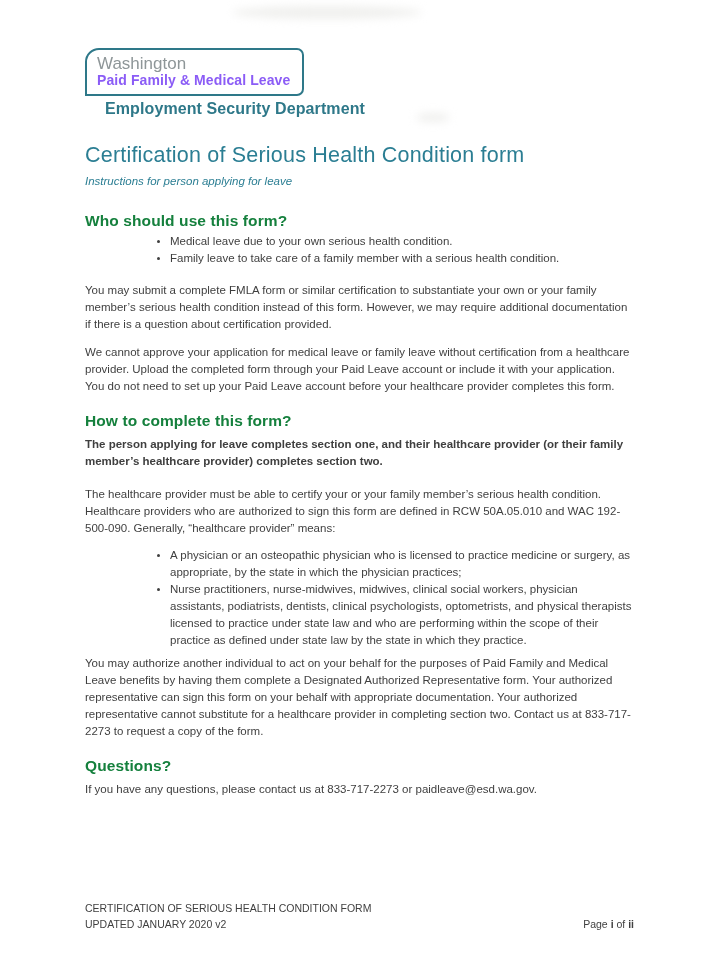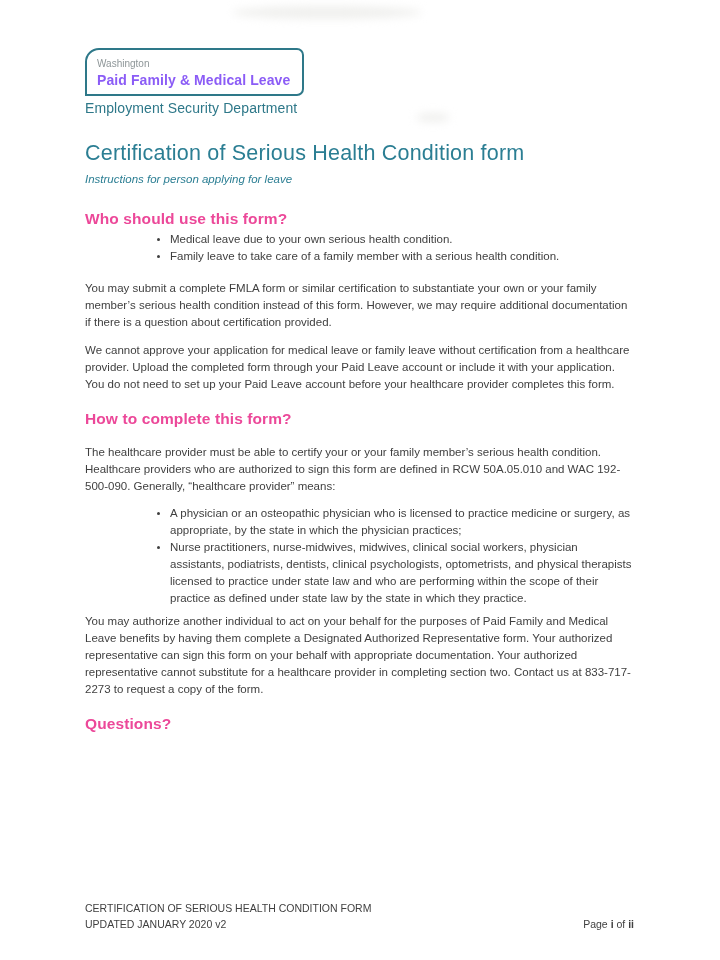--- a/index.html
+++ b/index.html
@@ -32,58 +32,59 @@
   .logo-box {
     display: inline-block;
     margin-top: 48px;
     border: 2.5px solid #2e7889;
     border-radius: 14px 7px 7px 0;
     padding: 6px 12px 5px 10px;
     min-width: 200px;
   }
   .logo-state {
     color: #8e9698;
-    font-size: 10px;
+    font-size: 17px;
     line-height: 15px;
   }
   .logo-program {
     color: #8b5cf6;
     font-size: 14px;
     font-weight: 700;
     line-height: 17px;
     margin-top: 1px;
     letter-spacing: 0.1px;
   }
   .logo-dept {
     color: #2e7889;
-    font-size: 14px;
-    font-weight: 400;
+    font-size: 16px;
+    font-weight: 700;
     margin-top: 4px;
     letter-spacing: 0.1px;
+    margin-left: 20px;
   }
   
   h1.title {
     margin: 25px 0 0 0;
     font-size: 21.5px;
     font-weight: 400;
     color: #2b7e93;
     letter-spacing: 0.2px;
   }
   .subtitle {
     margin-top: 7px;
     font-size: 11.5px;
     font-style: italic;
     color: #2b7e93;
   }
   
   h2.sec {
     margin: 25px 0 0 0;
     font-size: 15.5px;
     font-weight: 700;
-    color: #ec4899;
+    color: #15803d;
     letter-spacing: 0.1px;
   }
   h2.sec.tight { margin-top: 17px; }
   h2.sec.mid { margin-top: 23px; }
   p {
     margin: 11px 0 0 0;
     font-size: 11.5px;
     line-height: 17px;
   }
   p.first { margin-top: 6px; }
@@ -136,31 +137,33 @@
     <h2 class="sec">Who should use this form?</h2>
     <ul class="bullets">
       <li>Medical leave due to your own serious health condition.</li>
       <li>Family leave to take care of a family member with a serious health condition.</li>
     </ul>
     <p style="margin-top:15px">You may submit a complete FMLA form or similar certification to substantiate your own or your family member’s serious health condition instead of this form. However, we may require additional documentation if there is a question about certification provided.</p>
     <p>We cannot approve your application for medical leave or family leave without certification from a healthcare provider. Upload the completed form through your Paid Leave account or include it with your application. You do not need to set up your Paid Leave account before your healthcare provider completes this form.</p>
 
     
     <h2 class="sec tight">How to complete this form?</h2>
+    <p class="first bold">The person applying for leave completes section one, and their healthcare provider (or their family member’s healthcare provider) completes section two.</p>
     <p class="nogap">The healthcare provider must be able to certify your or your family member’s serious health condition. Healthcare providers who are authorized to sign this form are defined in RCW 50A.05.010 and WAC 192-500-090. Generally, “healthcare provider” means:</p>
     <ul class="bullets" style="margin-top:10px">
       <li>A physician or an osteopathic physician who is licensed to practice medicine or surgery, as appropriate, by the state in which the physician practices;</li>
       <li>Nurse practitioners, nurse-midwives, midwives, clinical social workers, physician assistants, podiatrists, dentists, clinical psychologists, optometrists, and physical therapists licensed to practice under state law and who are performing within the scope of their practice as defined under state law by the state in which they practice.</li>
     </ul>
 
     
     <p class="first">You may authorize another individual to act on your behalf for the purposes of Paid Family and Medical Leave benefits by having them complete a Designated Authorized Representative form. Your authorized representative can sign this form on your behalf with appropriate documentation. Your authorized representative cannot substitute for a healthcare provider in completing section two. Contact us at 833-717-2273 to request a copy of the form.</p>
 
     
     <h2 class="sec tight">Questions?</h2>
+    <p class="first">If you have any questions, please contact us at 833-717-2273 or paidleave@esd.wa.gov.</p>
 
   </div>
 
   <div class="footer">
     <div class="footer-left">
       <div>CERTIFICATION OF SERIOUS HEALTH CONDITION FORM</div>
       <div>UPDATED JANUARY 2020 v2</div>
     </div>
     <div class="footer-right">
       <span>Page</span>

